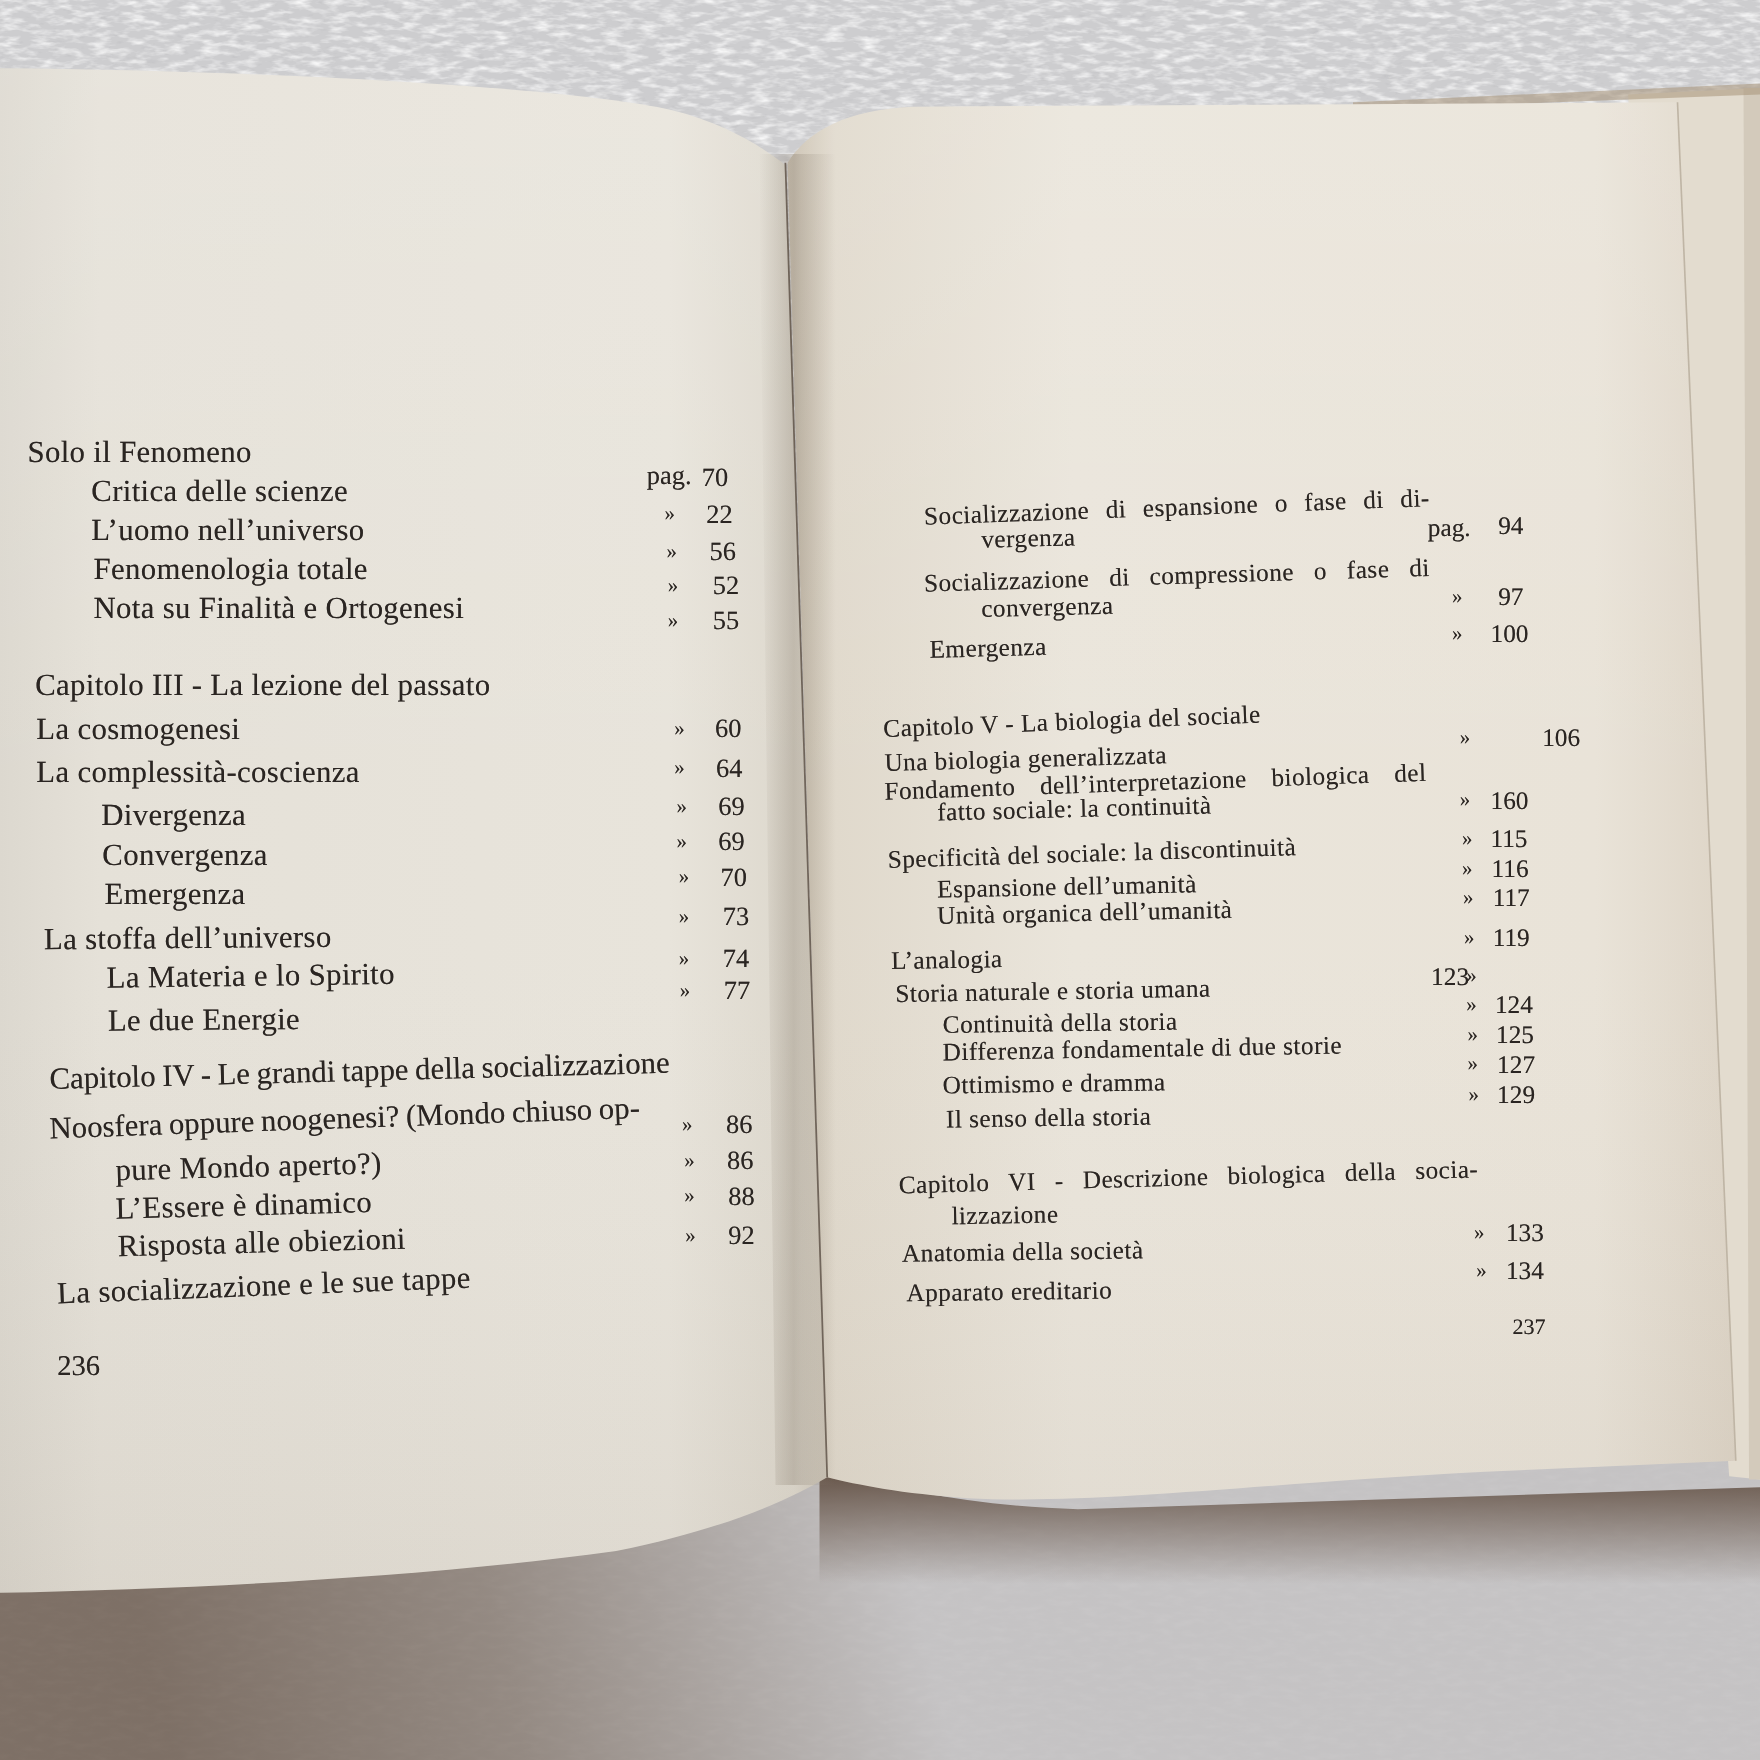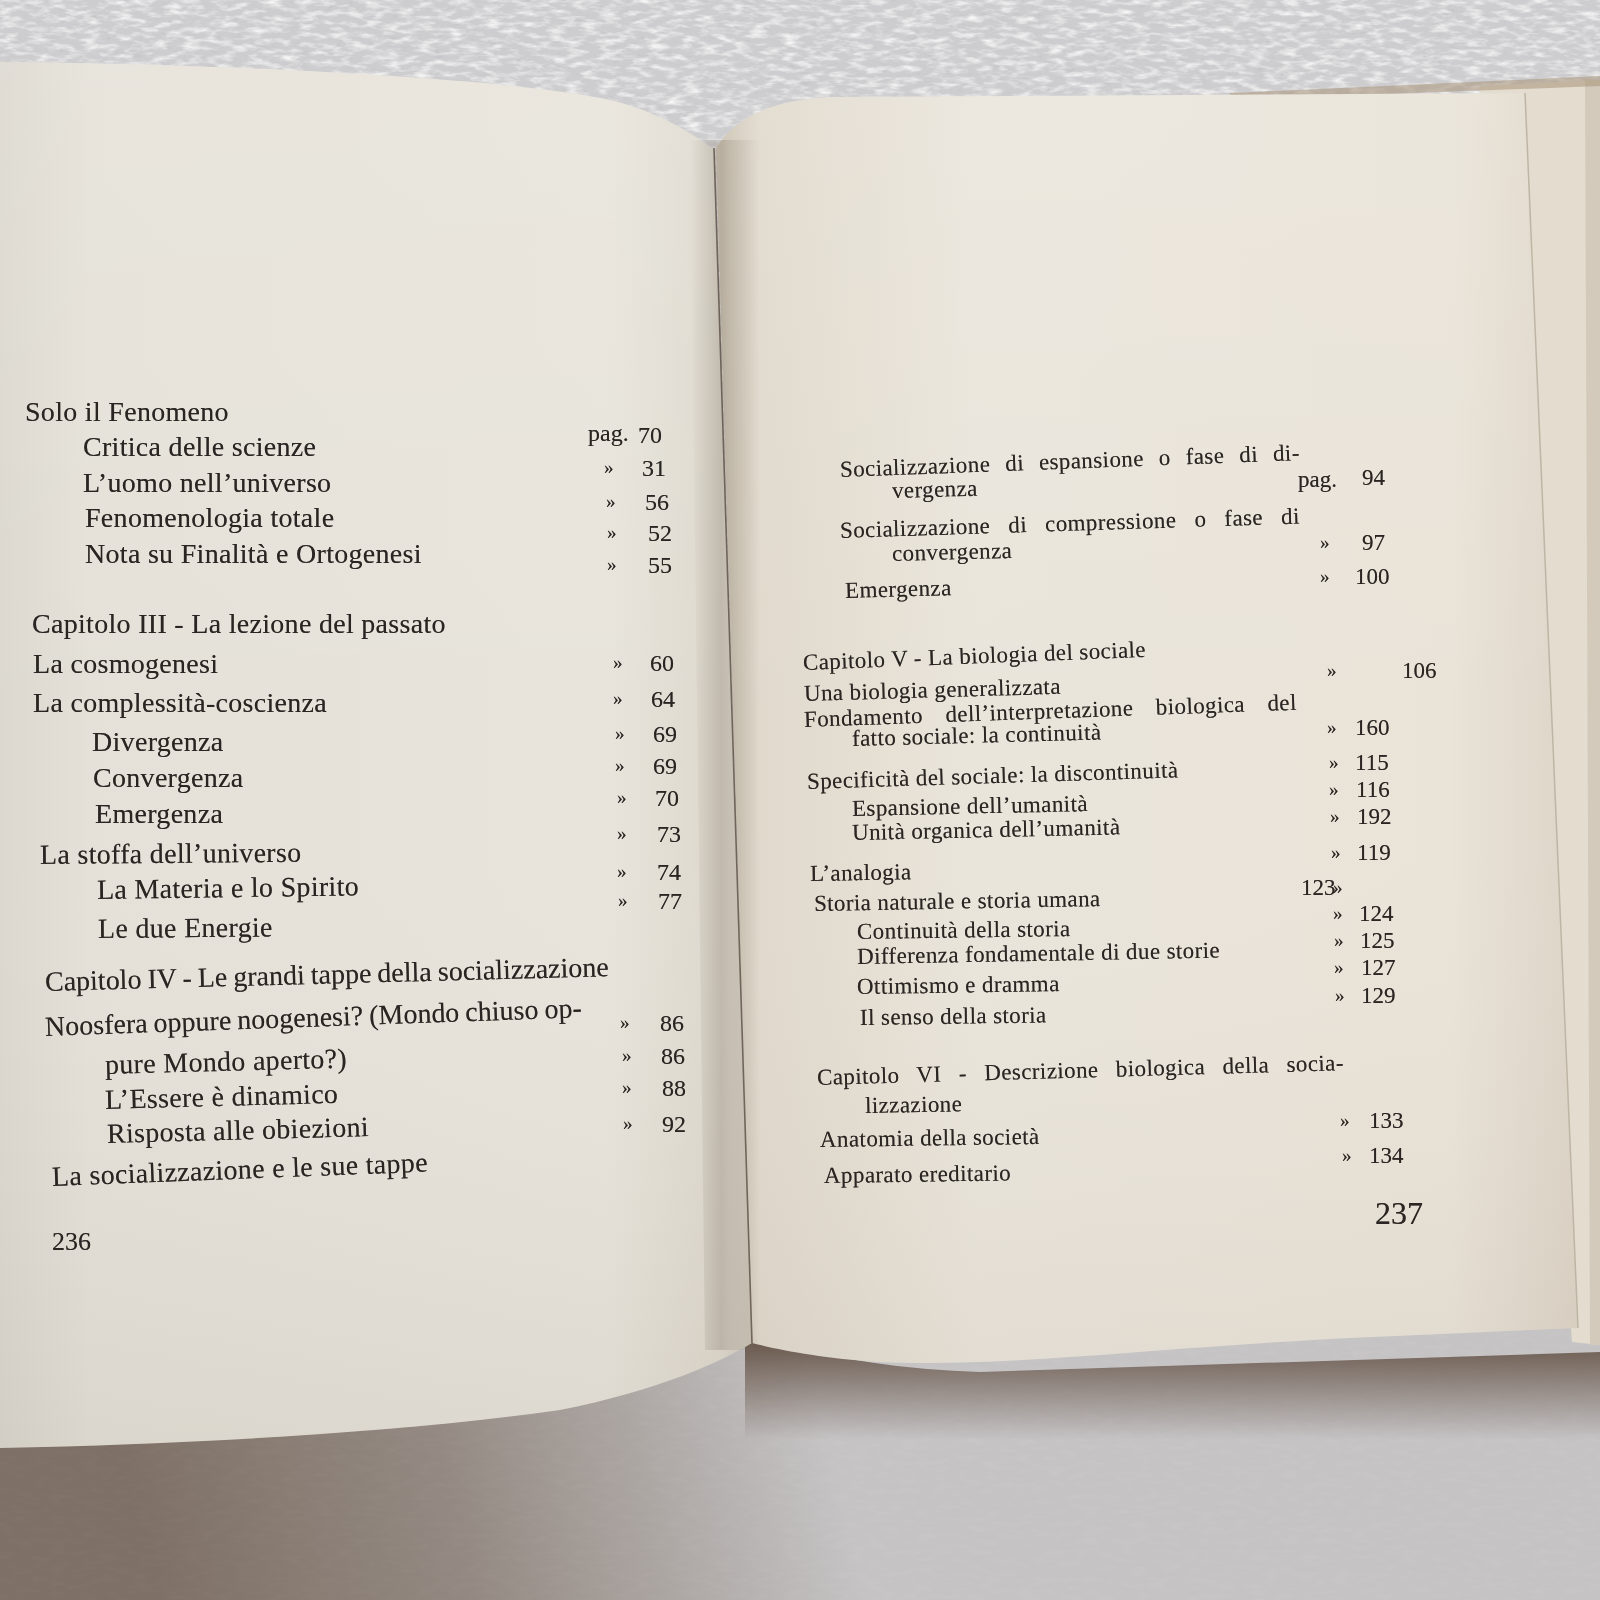--- a/index.html
+++ b/index.html
@@ -121,21 +121,21 @@
     <div class="ln L" style="left:105px;top:1086px;transform:rotate(-1.5deg)">L’Essere è dinamico</div>
     <div class="ln L" style="left:107px;top:1120px;transform:rotate(-1.5deg)">Risposta alle obiezioni</div>
     <div class="ln L" style="left:52px;top:1163px;transform:rotate(-2.2deg)">La socializzazione e le sue tappe</div>
 
     <div class="num folio" style="left:52px;top:1229px">236</div>
 
     <span class="num nL" style="left:588px;top:421px">pag.</span>
     <span class="num nL" style="left:638px;top:423px">70</span>
 
     <span class="num mk" style="left:604px;top:458px">»</span>
-    <span class="num nL" style="left:642px;top:456px">31</span>
+    <span class="num nL" style="left:642px;top:456px">22</span>
     <span class="num mk" style="left:606px;top:492px">»</span>
     <span class="num nL" style="left:645px;top:490px">56</span>
     <span class="num mk" style="left:607px;top:523px">»</span>
     <span class="num nL" style="left:648px;top:521px">52</span>
     <span class="num mk" style="left:607px;top:555px">»</span>
     <span class="num nL" style="left:648px;top:553px">55</span>
 
     <span class="num mk" style="left:613px;top:653px">»</span>
     <span class="num nL" style="left:650px;top:651px">60</span>
     <span class="num mk" style="left:613px;top:689px">»</span>
@@ -182,39 +182,39 @@
     <div class="ln R" style="left:857px;top:920px;transform:rotate(-0.8deg)">Continuità della storia</div>
     <div class="ln R" style="left:857px;top:945px;transform:rotate(-1deg)">Differenza fondamentale di due storie</div>
     <div class="ln R" style="left:857px;top:975px;transform:rotate(-0.8deg)">Ottimismo e dramma</div>
     <div class="ln R" style="left:860px;top:1006px;transform:rotate(-0.8deg)">Il senso della storia</div>
 
     <div class="ln R j" style="left:817px;top:1066px;width:527px;transform:rotate(-1.6deg)">Capitolo VI - Descrizione biologica della socia-</div>
     <div class="ln R" style="left:865px;top:1094px;transform:rotate(-1deg)">lizzazione</div>
     <div class="ln R" style="left:820px;top:1128px;transform:rotate(-0.8deg)">Anatomia della società</div>
     <div class="ln R" style="left:824px;top:1164px;transform:rotate(-0.8deg)">Apparato ereditario</div>
 
-    <div class="num nR" style="left:1375px;top:1197px;font-size:32px">237</div>
+    <div class="num nR" style="left:1375px;top:1197px;font-size:20px">237</div>
 
     <span class="num nR" style="left:1298px;top:468px">pag.</span>
     <span class="num nR" style="left:1362px;top:466px">94</span>
     <span class="num mk" style="left:1320px;top:533px">»</span>
     <span class="num nR" style="left:1362px;top:531px">97</span>
     <span class="num mk" style="left:1320px;top:567px">»</span>
     <span class="num nR" style="left:1355px;top:565px">100</span>
 
     <span class="num mk" style="left:1327px;top:661px">»</span>
     <span class="num nR" style="left:1402px;top:659px">106</span>
     <span class="num mk" style="left:1327px;top:718px">»</span>
     <span class="num nR" style="left:1355px;top:716px">160</span>
     <span class="num mk" style="left:1329px;top:753px">»</span>
     <span class="num nR" style="left:1355px;top:751px">115</span>
     <span class="num mk" style="left:1329px;top:780px">»</span>
     <span class="num nR" style="left:1356px;top:778px">116</span>
     <span class="num mk" style="left:1330px;top:807px">»</span>
-    <span class="num nR" style="left:1357px;top:805px">192</span>
+    <span class="num nR" style="left:1357px;top:805px">117</span>
     <span class="num mk" style="left:1331px;top:843px">»</span>
     <span class="num nR" style="left:1357px;top:841px">119</span>
     <span class="num mk" style="left:1333px;top:878px">»</span>
     <span class="num nR" style="left:1301px;top:876px">123</span>
     <span class="num mk" style="left:1333px;top:904px">»</span>
     <span class="num nR" style="left:1359px;top:902px">124</span>
     <span class="num mk" style="left:1334px;top:931px">»</span>
     <span class="num nR" style="left:1360px;top:929px">125</span>
     <span class="num mk" style="left:1334px;top:958px">»</span>
     <span class="num nR" style="left:1361px;top:956px">127</span>

